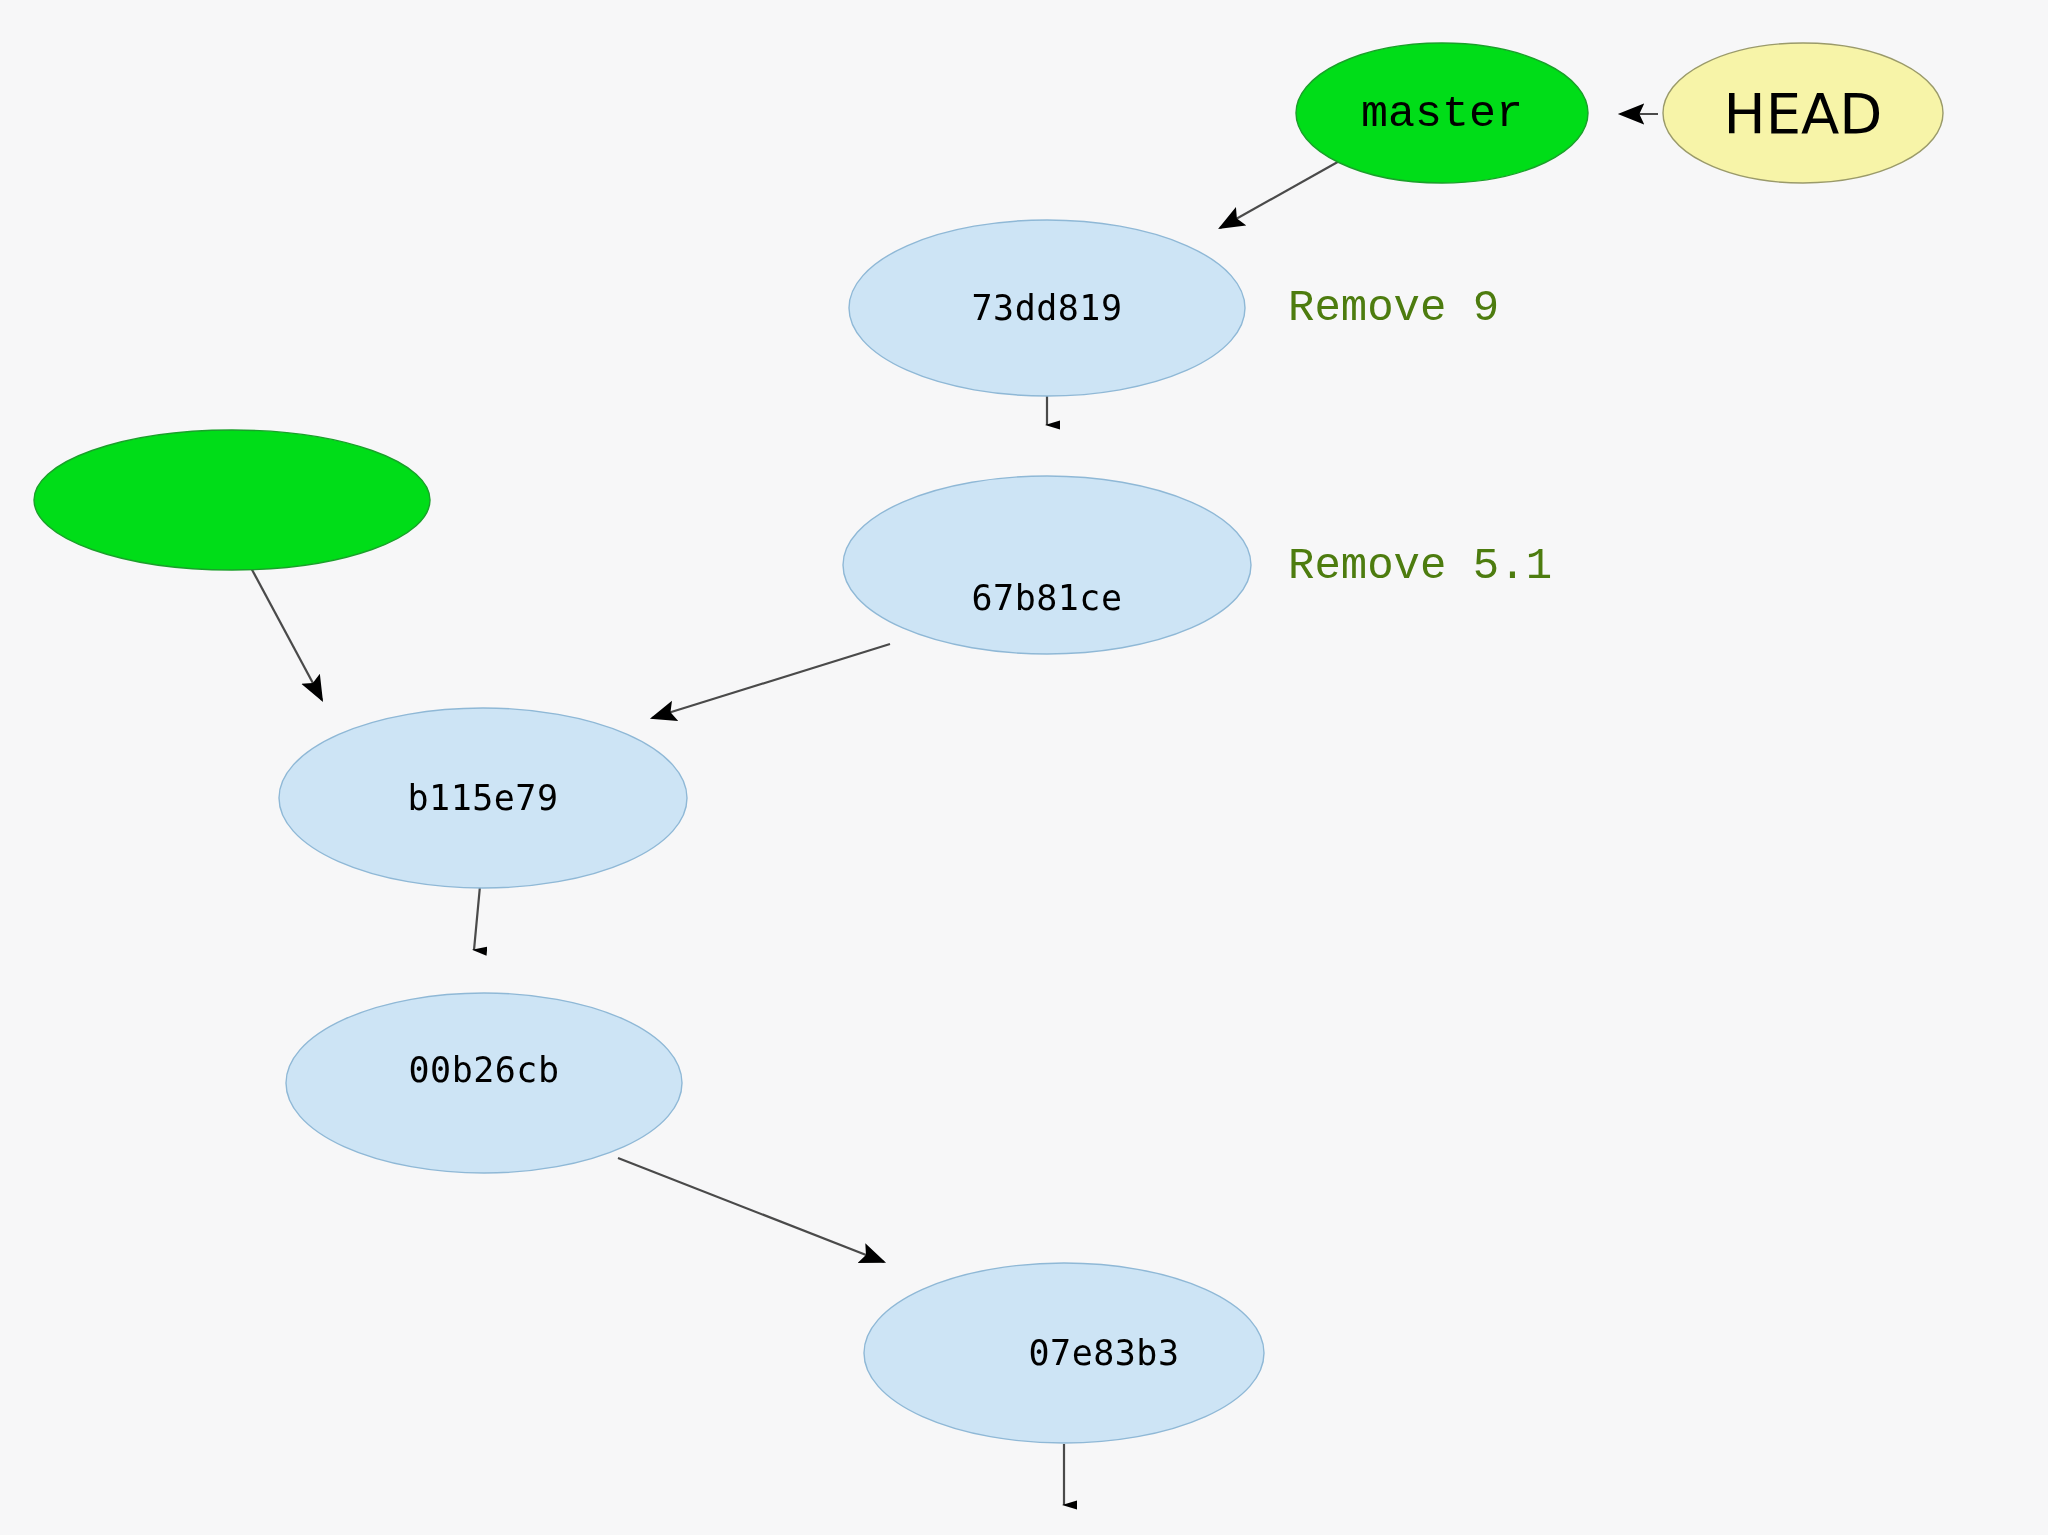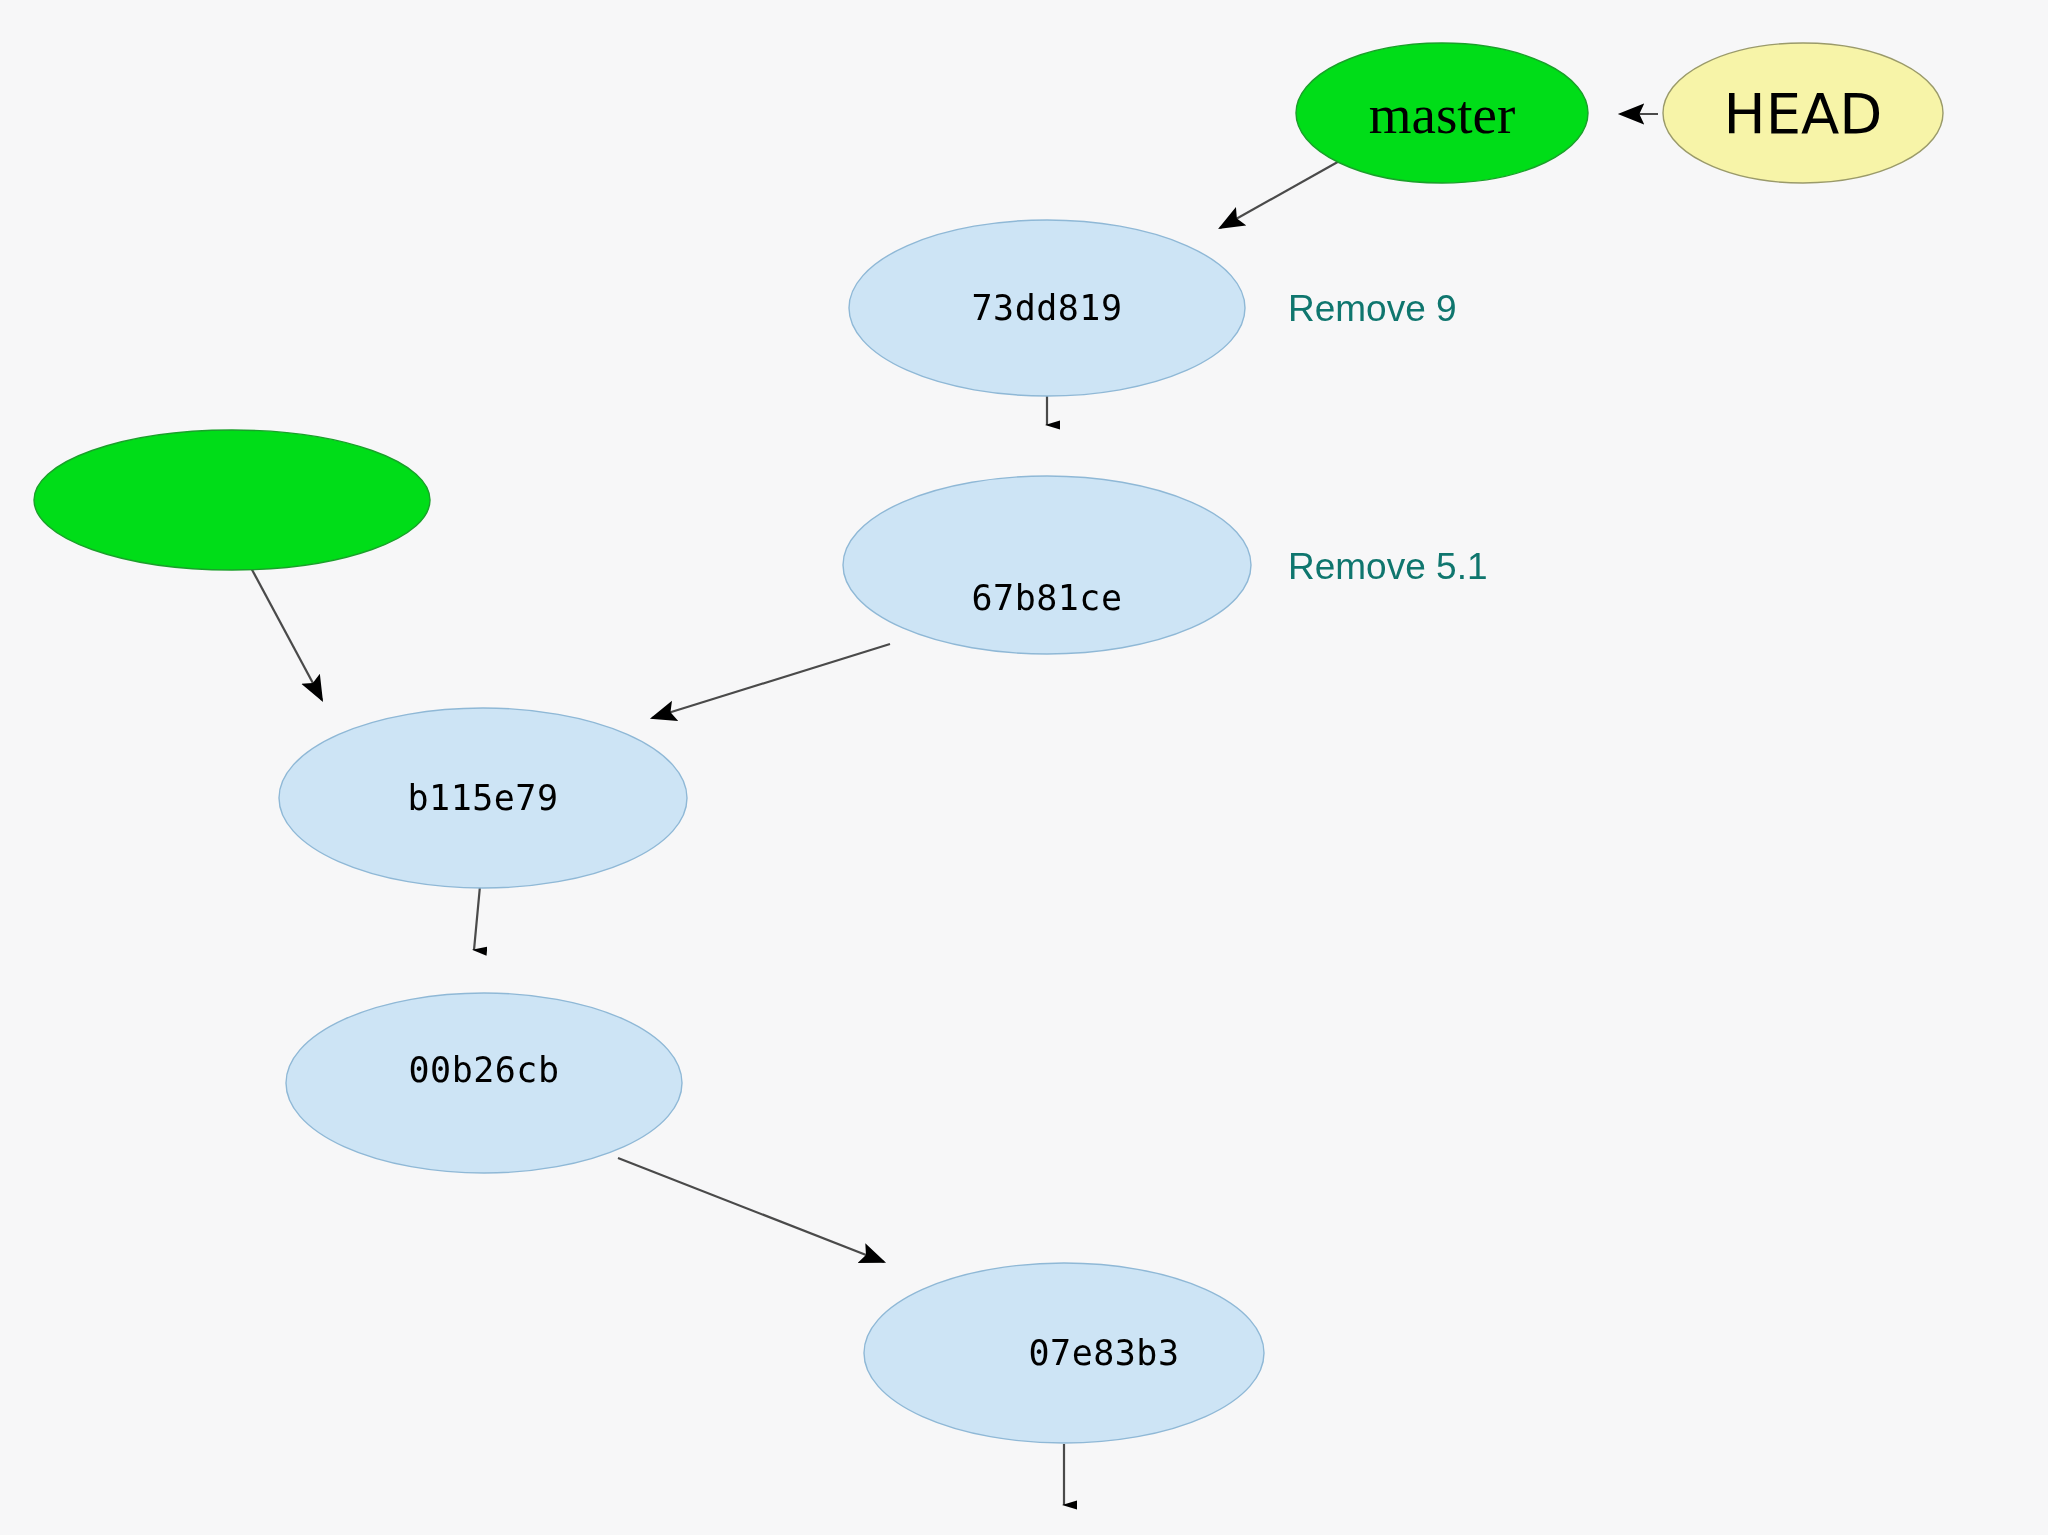--- a/index.html
+++ b/index.html
@@ -55,34 +55,34 @@
     color: #000000;
     line-height: 1;
     pointer-events: none;
   }
   .label-commit {
     font-family: "DejaVu Sans Mono", monospace;
     font-size: 35px;
     letter-spacing: 0.5px;
   }
   .label-ref {
-    font-family: Liberation Serif, serif;
-    font-size: 55px;
+    font-family: Liberation Mono, monospace;
+    font-size: 45px;
   }
   .label-head {
     font-family: "DejaVu Sans", sans-serif;
     font-size: 56px;
   }
   .msg-label {
     position: absolute;
     transform: translate(0, -50%);
     white-space: nowrap;
-    color: #0f766e;
-    font-family: Liberation Sans, sans-serif;
-    font-size: 37px;
+    color: #4d7c0f;
+    font-family: Liberation Mono, monospace;
+    font-size: 44px;
     line-height: 1;
   }
 </style>
 </head>
 <body>
 
 <div id="canvas">
 
   <svg id="graph-svg" viewBox="0 0 2048 1535">
     <defs>

